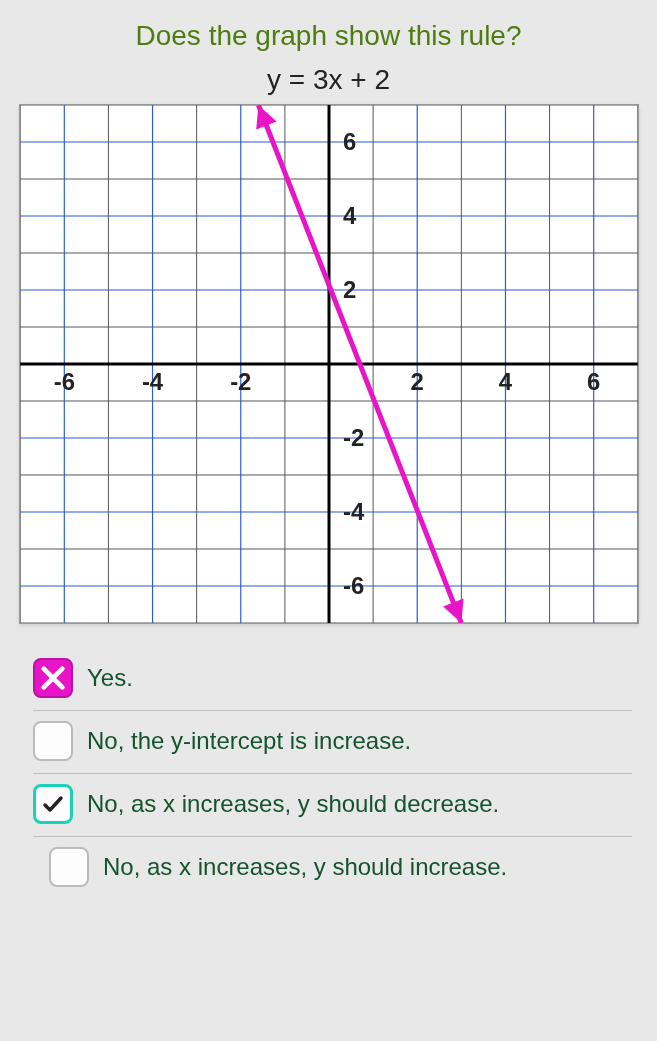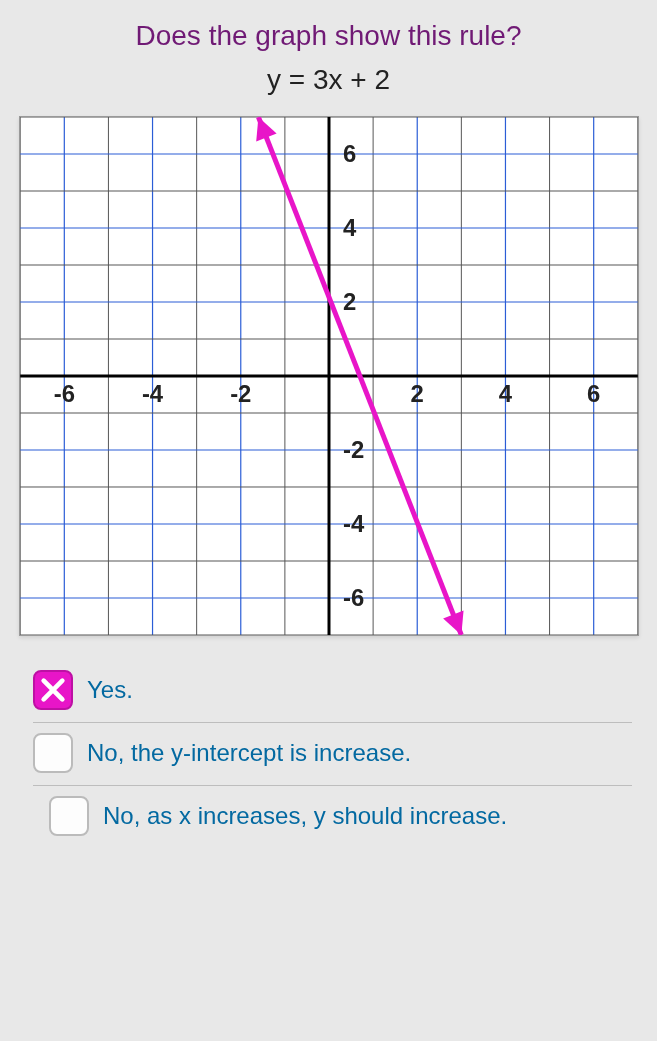--- a/index.html
+++ b/index.html
@@ -8,27 +8,27 @@
       background: #e8e8e8;
       width: 657px;
       padding: 20px 15px;
       color: #222;
     }
     .question-title {
       text-align: center;
       font-size: 28px;
       font-weight: 400;
       margin-bottom: 12px;
-      color: #701a75;
+      color: #4d7c0f;
     }
     .equation {
       text-align: center;
       font-size: 28px;
       font-weight: 400;
-      margin-bottom: 20px;
+      margin-bottom: 8px;
       color: #222;
     }
     .graph-container {
       background: #fff;
       border: 1px solid #999;
       width: 620px;
       height: 520px;
       position: relative;
       margin: 0 auto 18px;
       box-shadow: 0 2px 4px rgba(0,0,0,.1);
@@ -66,21 +66,21 @@
       position: relative;
     }
     .checkbox.wrong svg { width: 28px; height: 28px; }
     .checkbox.correct {
       border-color: #1bd1b8;
       border-width: 3px;
       color: #222;
     }
     .option-text {
       font-size: 24px;
-      color: #0369a1;
+      color: #14532d;
     }
   </style>
 </head>
 <body>
 
 <div class="question-title">Does the graph show this rule?</div>
 <div class="equation">y = 3x + 2</div>
 
 <div class="graph-container">
   <svg class="graph-svg" viewBox="0 0 620 520">
@@ -151,19 +151,27 @@
         </svg>
     </div>
     <span class="option-text">Yes.</span>
   </div>
 
   <div class="option-row">
     <div class="checkbox"></div>
     <span class="option-text">No, the y-intercept is increase.</span>
   </div>
 
+  <div class="option-row">
+    <div class="checkbox correct">
+      <svg viewBox="0 0 24 24" width="24" height="24">
+          <path d="M4 13 L9 18 L20 6" stroke="#222" stroke-width="3.5" fill="none" stroke-linecap="round" stroke-linejoin="round"></path>
+        </svg>
+    </div>
+    <span class="option-text">No, as x increases, y should decrease.</span>
+  </div>
 
   <div class="option-row">
     <div class="checkbox"></div>
     <span class="option-text">No, as x increases, y should increase.</span>
   </div>
 
 </div>
 
 </body></html>

